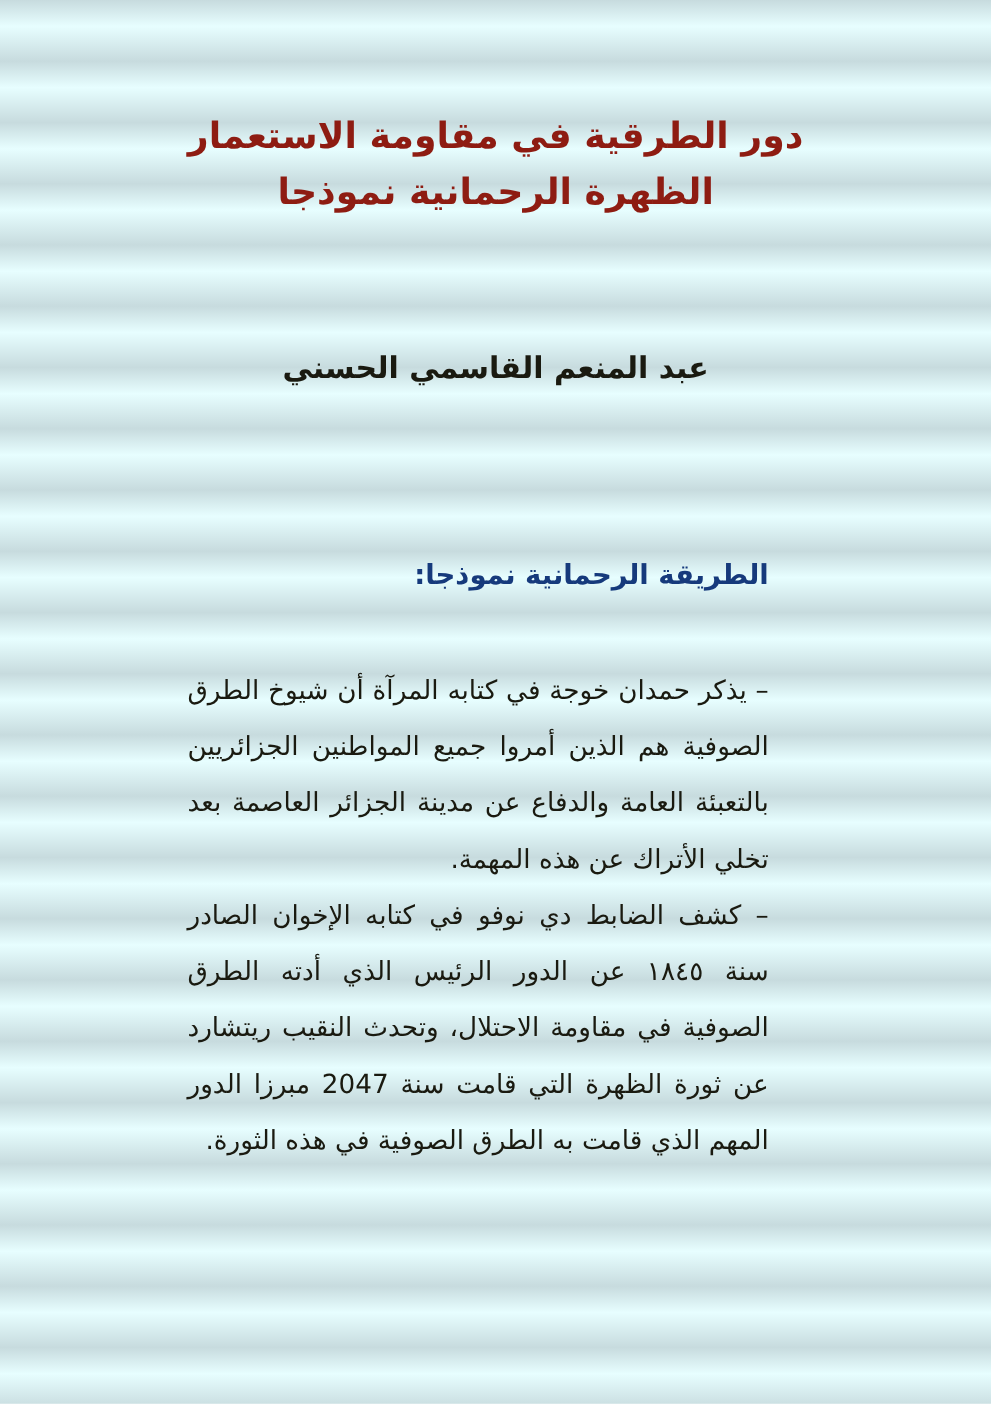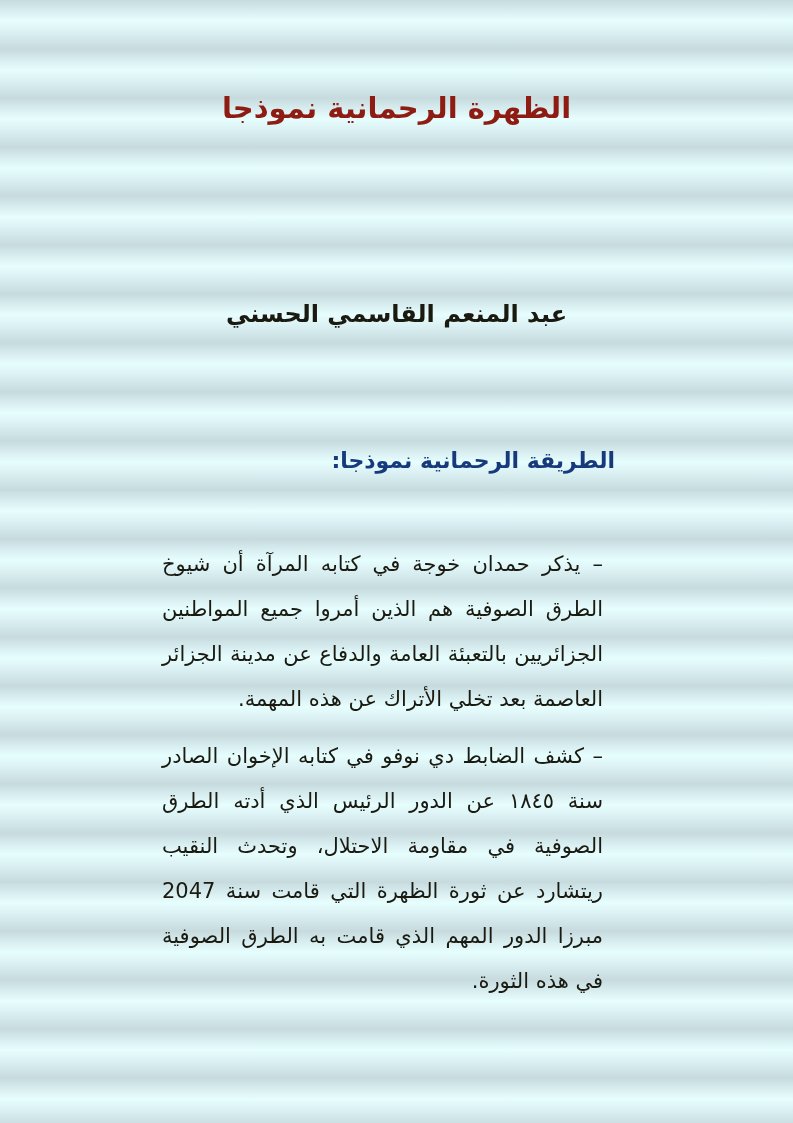--- a/index.html
+++ b/index.html
@@ -29,21 +29,20 @@
     line-height:45px;
   }
   .author-line{
     position:absolute;
     top:280px;left:0;right:0;
     text-align:center;
     direction:rtl;
     color:var(--text-color,#1a1a10);
     font-size:24px;
     font-weight:bold;
-    margin-top:20px;
   }
   .section-heading{
     position:absolute;
     top:448px;
     left:150px;right:178px;
     direction:rtl;
     text-align:right;
     color:var(--heading-color,#163a7c);
     font-size:22px;
     font-weight:bold;
@@ -52,31 +51,32 @@
     position:absolute;
     top:530px;
     left:150px;right:178px;
     direction:rtl;
     text-align:justify;
     color:var(--text-color,#1a1a10);
     font-size:21px;
     line-height:45px;
   }
   .body-block p{
-    margin:12px;
+    margin:0;
     text-align:justify;
     text-align-last:right;
   }
 </style>
 </head>
 <body>
 
 <div class="page">
 
   <div class="title-block">
+    <div>دور الطرقية في مقاومة الاستعمار</div>
     <div>الظهرة الرحمانية نموذجا</div>
   </div>
 
   <div class="author-line">عبد المنعم القاسمي الحسني</div>
 
   <div class="section-heading">الطريقة الرحمانية نموذجا:</div>
 
   <div class="body-block">
     <p>– يذكر حمدان خوجة في كتابه المرآة أن شيوخ الطرق الصوفية هم الذين أمروا جميع المواطنين الجزائريين بالتعبئة العامة والدفاع عن مدينة الجزائر العاصمة بعد تخلي الأتراك عن هذه المهمة.</p>
     <p>– كشف الضابط دي نوفو في كتابه الإخوان الصادر سنة ١٨٤٥ عن الدور الرئيس الذي أدته الطرق الصوفية في مقاومة الاحتلال، وتحدث النقيب ريتشارد عن ثورة الظهرة التي قامت سنة 2047 مبرزا الدور المهم الذي قامت به الطرق الصوفية في هذه الثورة.</p>

